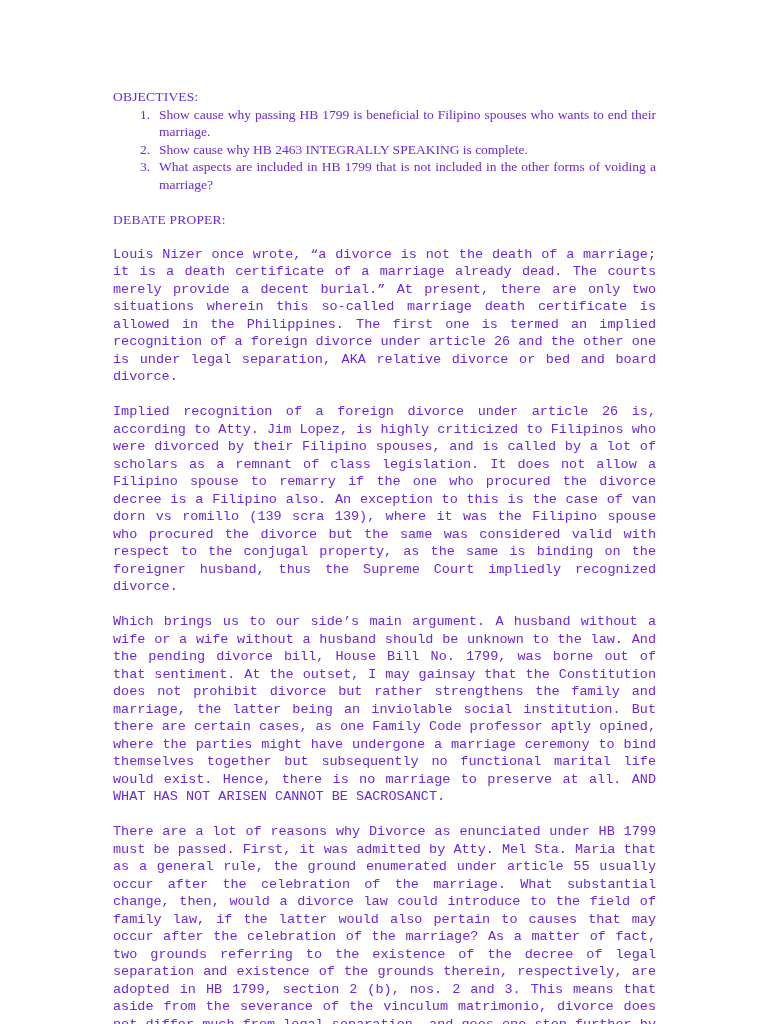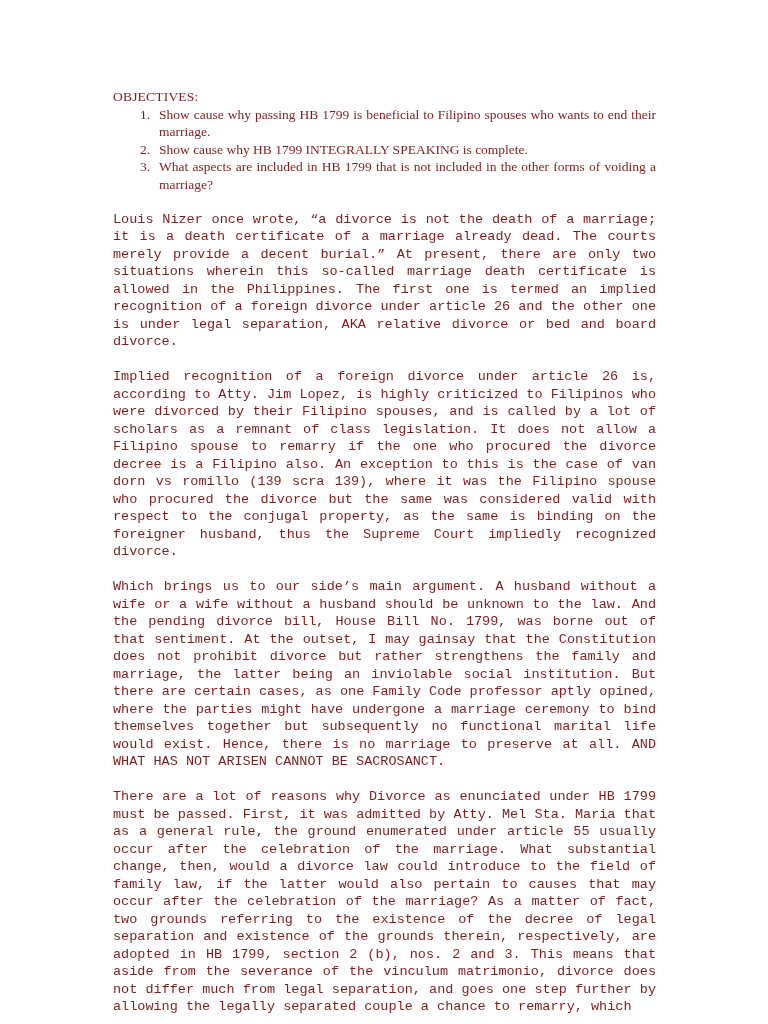--- a/index.html
+++ b/index.html
@@ -7,21 +7,21 @@
     padding: 0;
     background: #ffffff;
   }
   .page {
     position: relative;
     width: 700px;
     height: 1024px;
     background: #ffffff;
     overflow: hidden;
     font-family: "Liberation Serif", "DejaVu Serif", serif;
-    color: #7f1d1d;
+    color: #6d28d9;
     font-size: 13.5px;
     line-height: 17.5px;
   }
   .content {
     position: absolute;
     left: 113px;
     top: 88px;
     width: 543px;
   }
   .heading {
@@ -60,28 +60,29 @@
 
     <p class="heading">OBJECTIVES:</p>
 
     <div class="objectives-list">
       <div class="list-item">
         <span class="list-num">1.</span>
         <span>Show cause why passing HB 1799 is beneficial to Filipino spouses who wants to end their marriage.</span>
       </div>
       <div class="list-item">
         <span class="list-num">2.</span>
-        <span>Show cause why HB 1799 INTEGRALLY SPEAKING is complete.</span>
+        <span>Show cause why HB 2463 INTEGRALLY SPEAKING is complete.</span>
       </div>
       <div class="list-item">
         <span class="list-num">3.</span>
         <span>What aspects are included in HB 1799 that is not included in the other forms of voiding a marriage?</span>
       </div>
     </div>
 
+    <p class="heading">DEBATE PROPER:</p>
 
     <p class="para">Louis Nizer once wrote, “a divorce is not the death of a marriage; it is a death certificate of a marriage already dead. The courts merely provide a decent burial.” At present, there are only two situations wherein this so-called marriage death certificate is allowed in the Philippines. The first one is termed an implied recognition of a foreign divorce under article 26 and the other one is under legal separation, AKA relative divorce or bed and board divorce.</p>
     <p class="para">Implied recognition of a foreign divorce under article 26 is, according to Atty. Jim Lopez, is highly criticized to Filipinos who were divorced by their Filipino spouses, and is called by a lot of scholars as a remnant of class legislation. It does not allow a Filipino spouse to remarry if the one who procured the divorce decree is a Filipino also. An exception to this is the case of van dorn vs romillo (139 scra 139), where it was the Filipino spouse who procured the divorce but the same was considered valid with respect to the conjugal property, as the same is binding on the foreigner husband, thus the Supreme Court impliedly recognized divorce.</p>
     <p class="para">Which brings us to our side’s main argument. A husband without a wife or a wife without a husband should be unknown to the law. And the pending divorce bill, House Bill No. 1799, was borne out of that sentiment. At the outset, I may gainsay that the Constitution does not prohibit divorce but rather strengthens the family and marriage, the latter being an inviolable social institution. But there are certain cases, as one Family Code professor aptly opined, where the parties might have undergone a marriage ceremony to bind themselves together but subsequently no functional marital life would exist. Hence, there is no marriage to preserve at all. AND WHAT HAS NOT ARISEN CANNOT BE SACROSANCT.</p>
     <p class="para">There are a lot of reasons why Divorce as enunciated under HB 1799 must be passed. First, it was admitted by Atty. Mel Sta. Maria that as a general rule, the ground enumerated under article 55 usually occur after the celebration of the marriage. What substantial change, then, would a divorce law could introduce to the field of family law, if the latter would also pertain to causes that may occur after the celebration of the marriage? As a matter of fact, two grounds referring to the existence of the decree of legal separation and existence of the grounds therein, respectively, are adopted in HB 1799, section 2 (b), nos. 2 and 3. This means that aside from the severance of the vinculum matrimonio, divorce does not differ much from legal separation, and goes one step further by allowing the legally separated couple a chance to remarry, which</p>
 
   </div>
 </div>
 
 </body></html>

